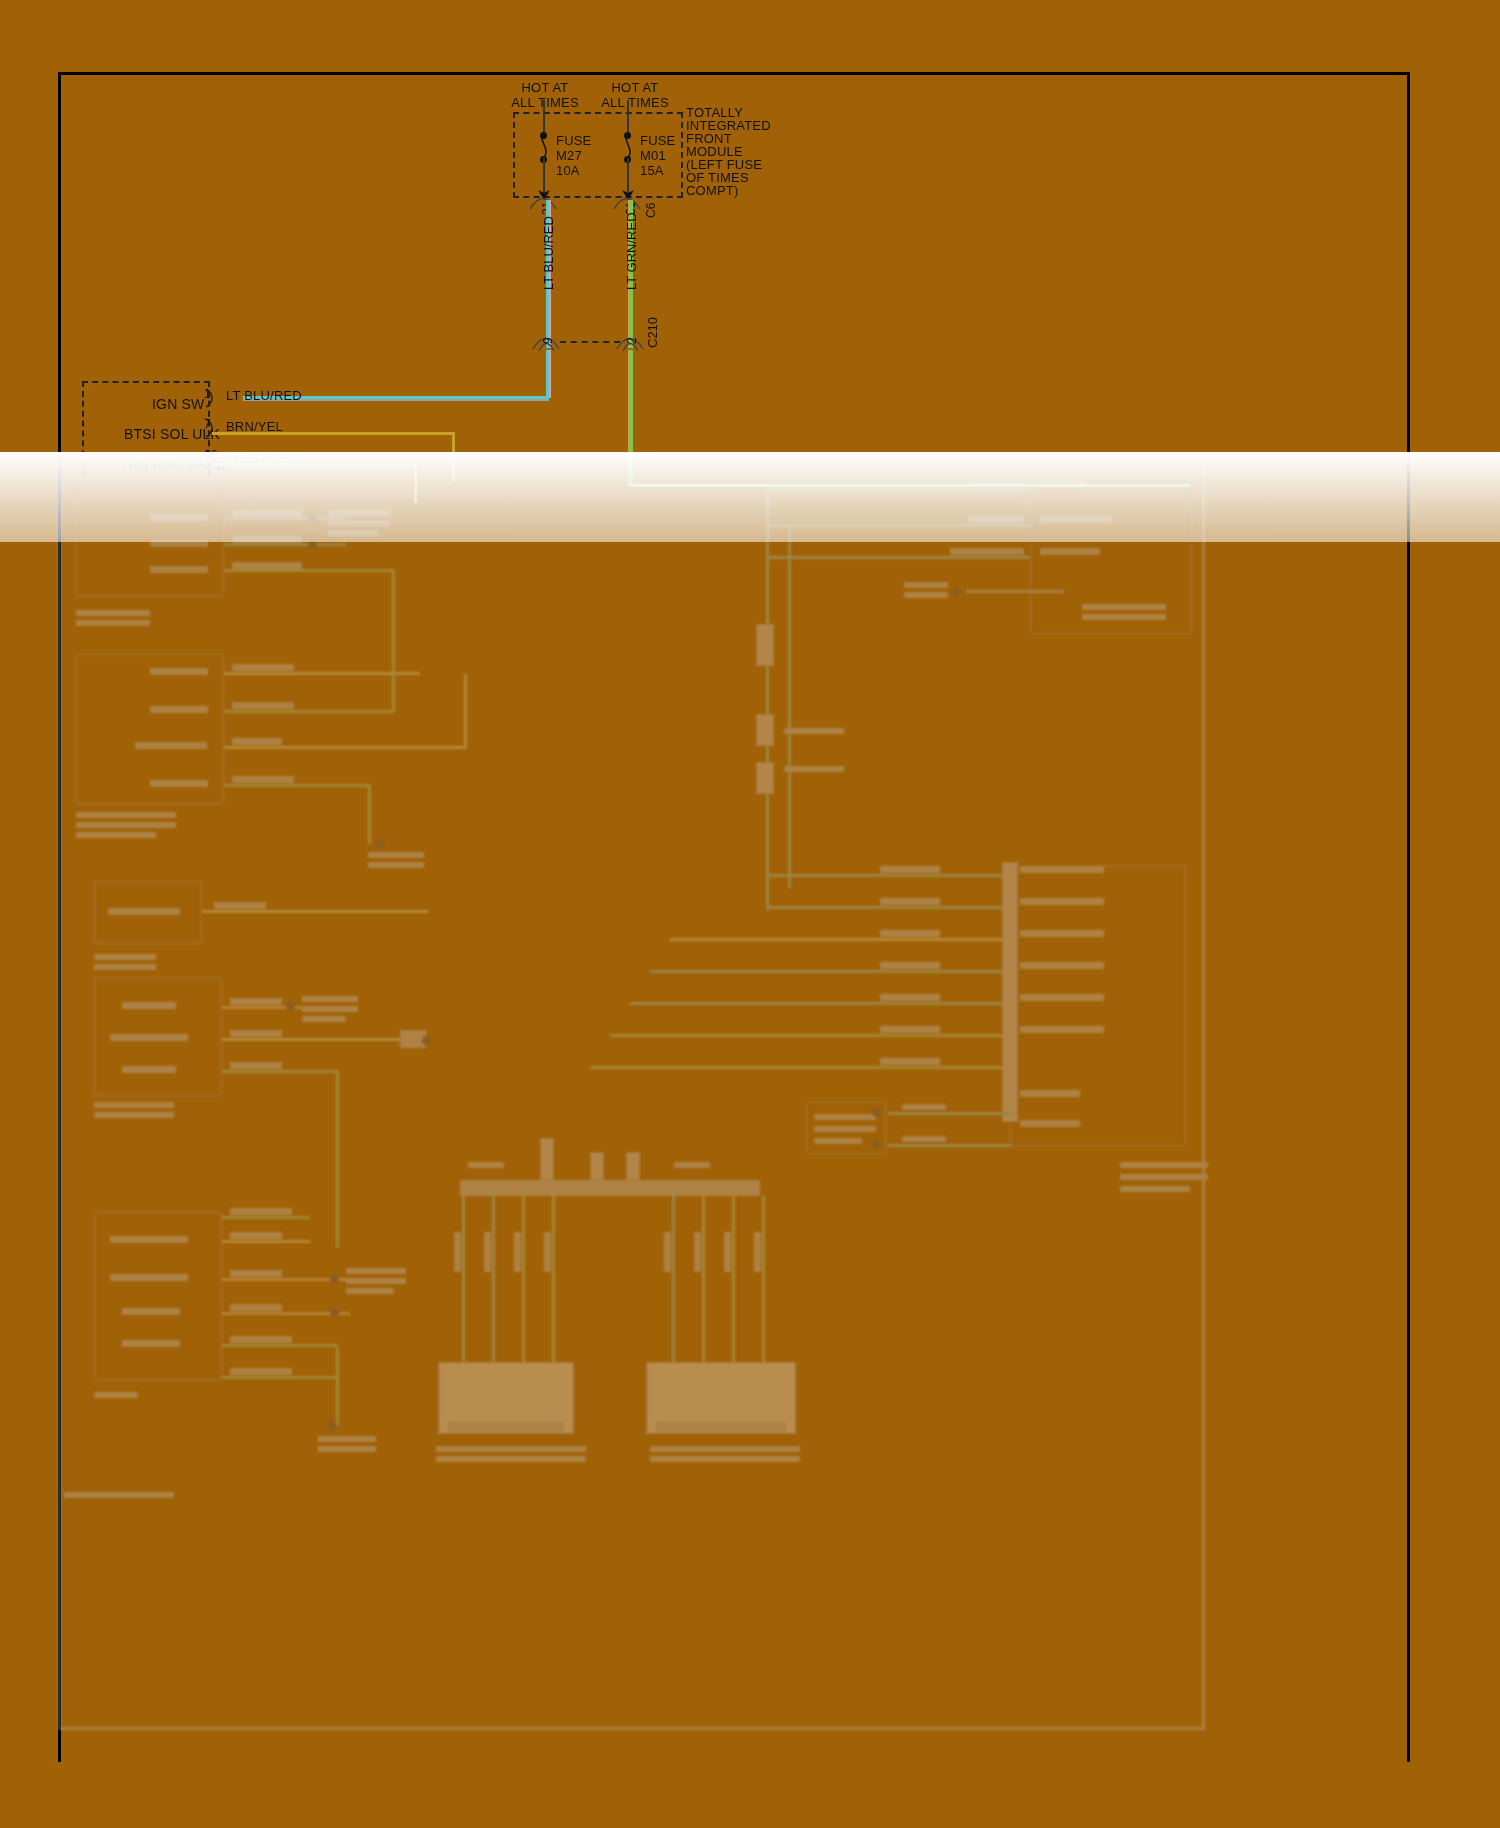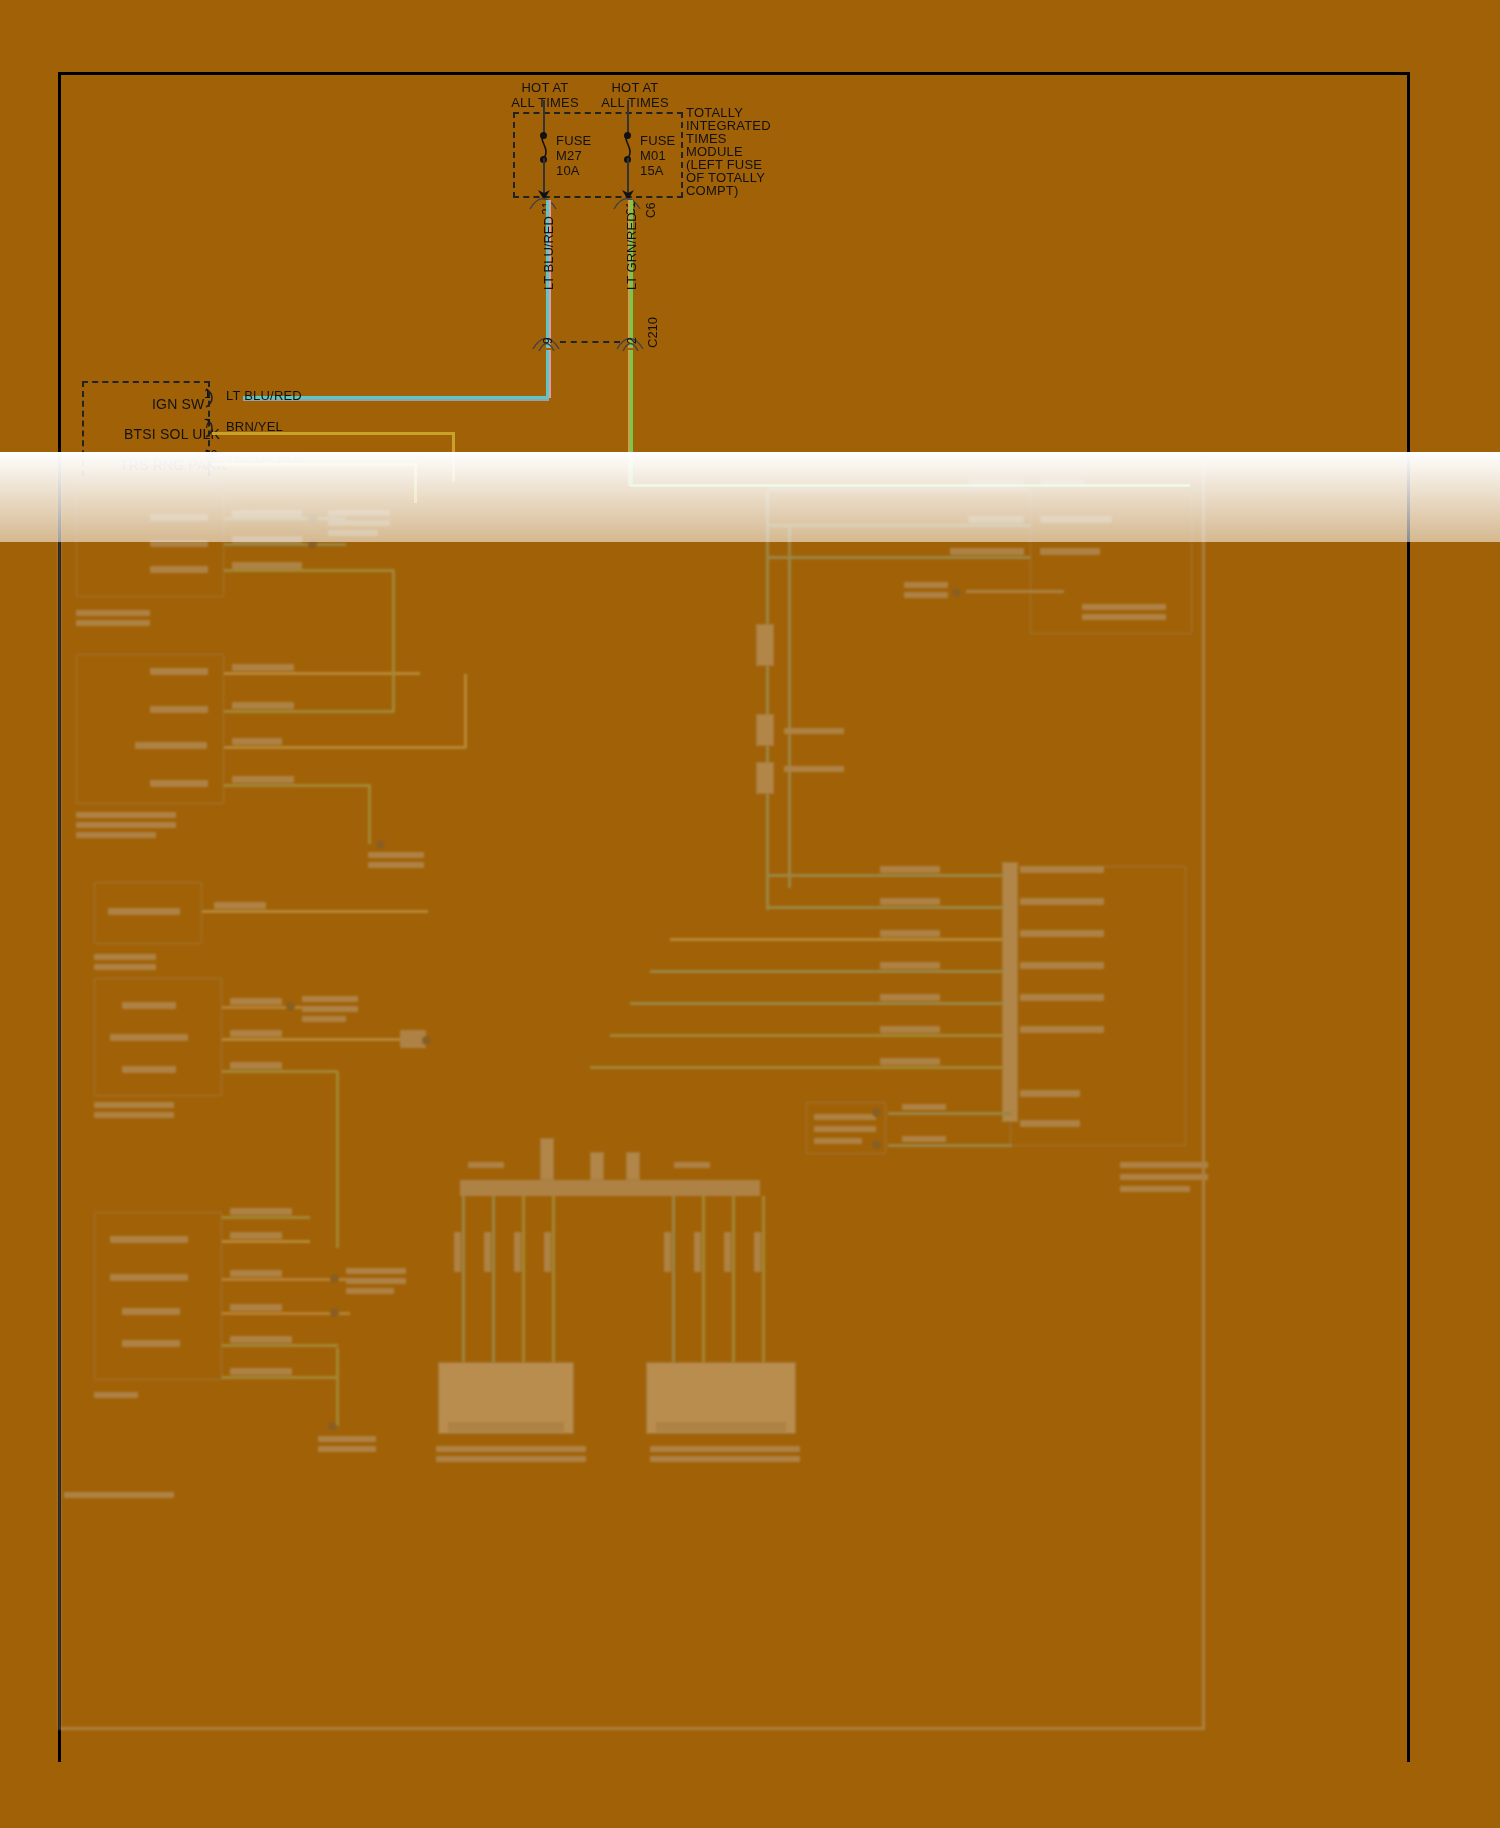--- a/index.html
+++ b/index.html
@@ -88,24 +88,24 @@
     <svg style="position:absolute;left:537px;top:188px;" width="14" height="14">
       <path d="M7 12 L1 2 L7 5 L13 2 Z" fill="#111"></path>
     </svg>
     <div class="solid" style="left:627px;top:158px;width:2px;height:38px;"></div>
     <svg style="position:absolute;left:621px;top:188px;" width="14" height="14">
       <path d="M7 12 L1 2 L7 5 L13 2 Z" fill="#111"></path>
     </svg>
 
     <div class="txt" style="left:686px;top:105px;text-align:right;">TOTALLY</div>
     <div class="txt" style="left:686px;top:118px;">INTEGRATED</div>
-    <div class="txt" style="left:686px;top:131px;">TIMES</div>
+    <div class="txt" style="left:686px;top:131px;">FRONT</div>
     <div class="txt" style="left:686px;top:144px;">MODULE</div>
     <div class="txt" style="left:686px;top:157px;">(LEFT FUSE</div>
-    <div class="txt" style="left:686px;top:170px;">OF TOTALLY</div>
+    <div class="txt" style="left:686px;top:170px;">OF TIMES</div>
     <div class="txt" style="left:686px;top:183px;">COMPT)</div>
 
     <svg style="position:absolute;left:528px;top:195px;" width="40" height="16">
       <path d="M2 14 C 10 0, 20 0, 28 14" stroke="#444" stroke-width="1.5" fill="none"></path>
     </svg>
     <svg style="position:absolute;left:612px;top:195px;" width="40" height="16">
       <path d="M2 14 C 10 0, 20 0, 28 14" stroke="#444" stroke-width="1.5" fill="none"></path>
     </svg>
 
     <div class="vtxt" style="left:540px;top:215px;font-size:12px;">21</div>

